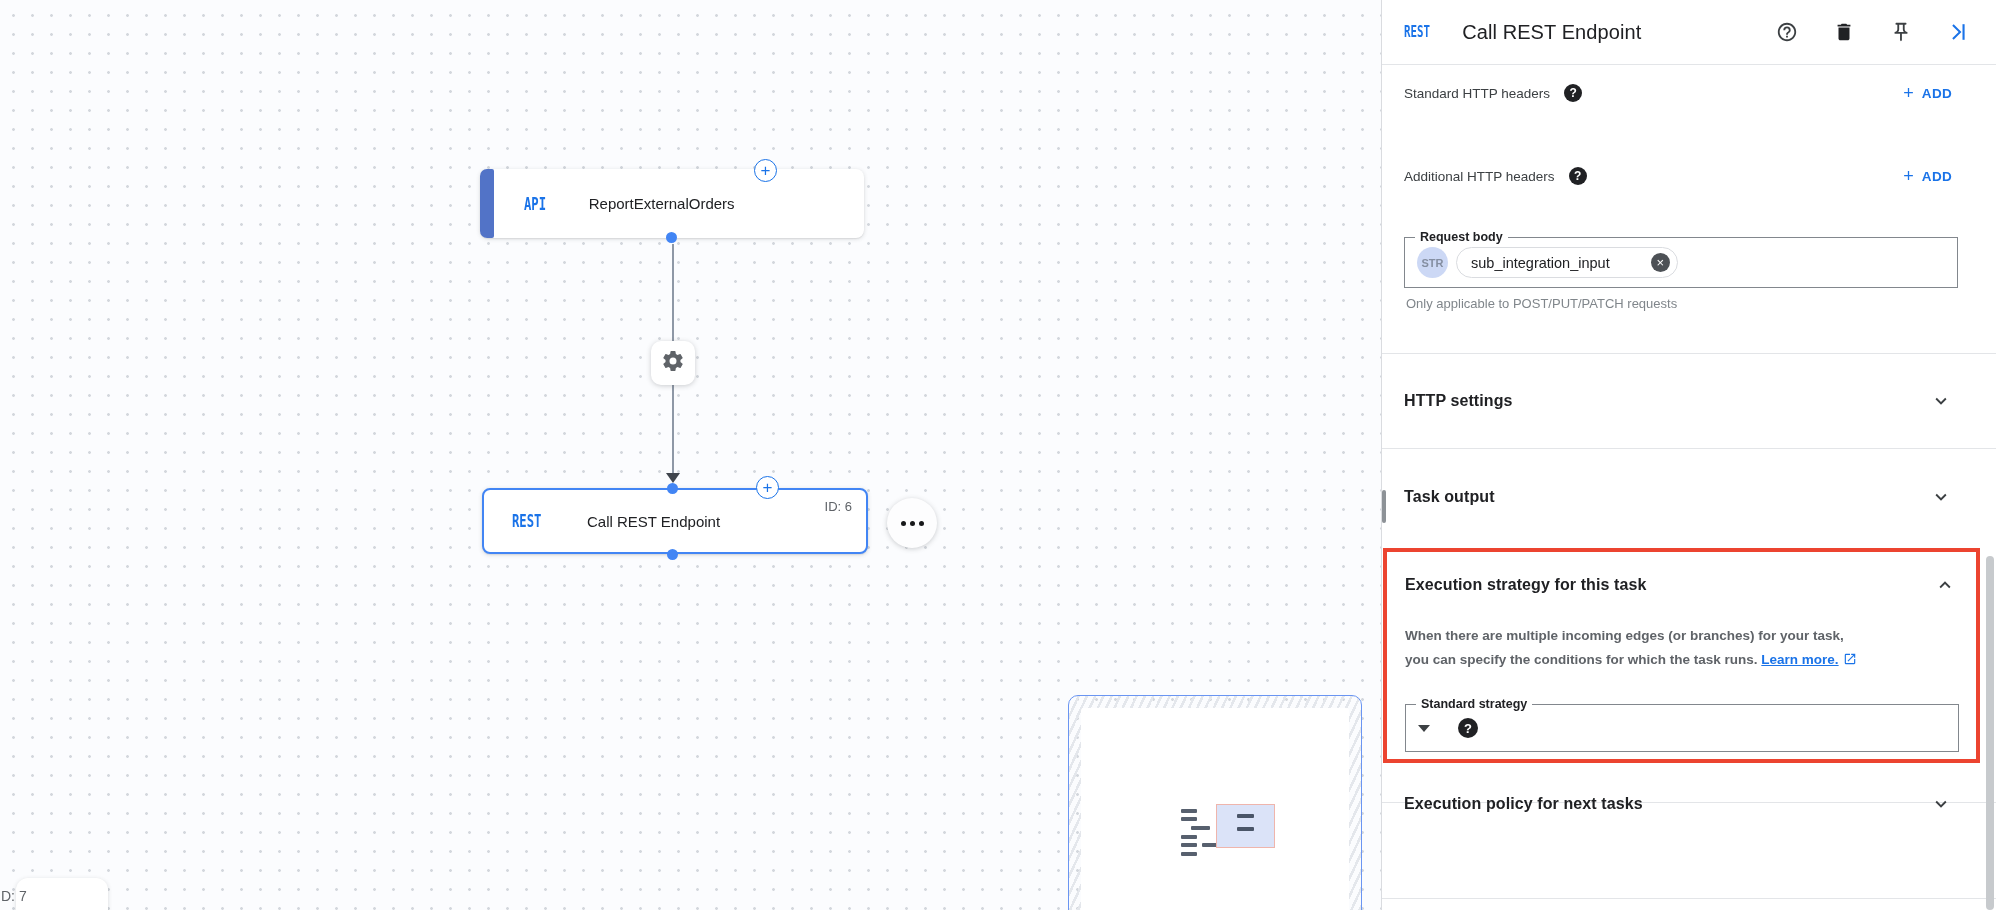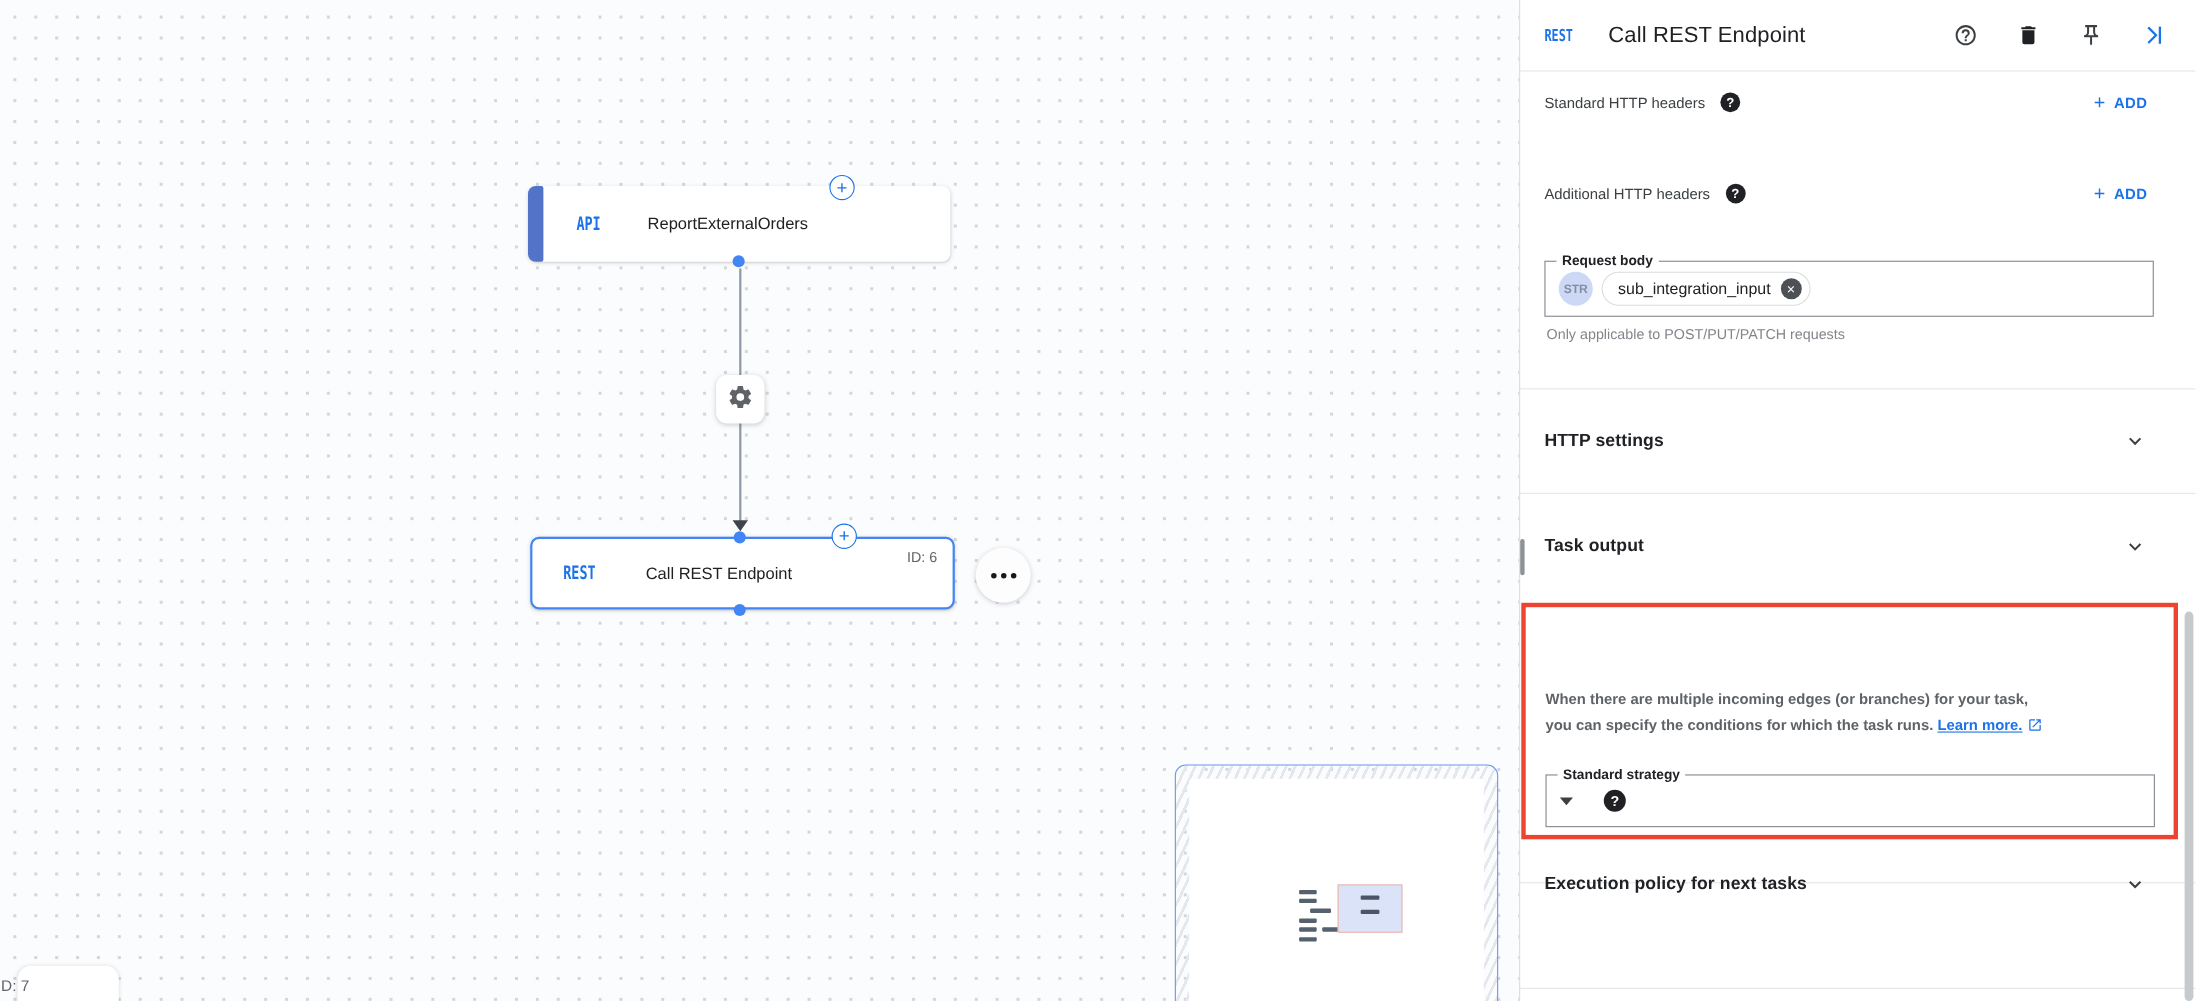--- a/index.html
+++ b/index.html
@@ -72,21 +72,21 @@
   .add-btn { display:flex; align-items:center; color:var(--accent); font-weight:700; cursor:pointer; }
   .add-plus { font-size:18px; font-weight:400; margin-right:8px; line-height:1; }
   .add-text { font-size:13.5px; letter-spacing:.3px; }
 
   .field { position:absolute; border:1px solid #82878d; border-radius:0; background:#fff; }
   .field-label { position:absolute; top:-8px; left:10px; background:#fff; padding:0 5px; font-size:12.5px; font-weight:700; color:#202124; white-space:nowrap; }
   .reqbody-field { left:22px; top:237px; width:554px; height:51px; display:flex; align-items:center; padding:0 12px; }
   .str-chip { width:31px; height:31px; border-radius:50%; background:#ccd8f5; color:#848ea1; font-size:11px; font-weight:700;
     display:flex; align-items:center; justify-content:center; flex:none; }
   .var-chip { margin-left:8px; height:31px; border:1px solid #dadce0; border-radius:16px; display:flex; align-items:center;
-    padding:0 7px 0 14px; font-size:14.5px; color:#202124; background:#fff; }
+    padding:0 7px 0 14px; font-size:14.5px; color:#202124; background:#fff;gap:32px; }
   .chip-x { width:19px; height:19px; border-radius:50%; background:#4d5156; color:#fff; font-size:13px; line-height:1;
     display:flex; align-items:center; justify-content:center; margin-left:9px; cursor:pointer; }
   .helper { position:absolute; left:24px; top:296px; font-size:13px; color:#80868b; }
 
   .section-title { font-size:16px; font-weight:700; color:#202124; letter-spacing:.1px; }
   .chev { width:22px; height:22px; }
 
   .hl-box { position:absolute; left:1px; top:548px; width:597px; height:215px; border:4px solid var(--highlight); background:#fff; }
   .hl-head { position:absolute; left:18px; right:20px; top:22px; display:flex; align-items:center; }
   .hl-desc { position:absolute; left:18px; top:72px; font-size:13.5px; color:#5f6368; line-height:24px;font-weight:bold; }
@@ -251,20 +251,29 @@
       <span class="spacer"></span>
       <span class="chev">
         <svg class="gray" width="22" height="22" viewBox="0 0 24 24">
             <path d="M7.41 8.59L12 13.17l4.59-4.58L18 10l-6 6-6-6 1.41-1.41z"></path>
           </svg>
       </span>
     </div>
     <div class="mini-scroll"></div>
 
     <div class="hl-box">
+      <div class="hl-head">
+        <span class="section-title">Execution strategy for this task</span>
+        <span class="spacer"></span>
+        <span class="chev">
+          <svg class="gray" width="22" height="22" viewBox="0 0 24 24">
+              <path d="M7.41 15.41L12 10.83l4.59 4.58L18 14l-6-6-6 6 1.41 1.41z"></path>
+            </svg>
+        </span>
+      </div>
       <p class="hl-desc">
         <span>When there are multiple incoming edges (or branches) for your task,</span><br>
         <span>you can specify the conditions for which the task runs.</span>
         <a class="learn-more">Learn more.</a><span class="ext-icon"><svg fill="#1a73e8" width="14" height="14" viewBox="0 0 24 24">
               <path d="M19 19H5V5h7V3H5a2 2 0 0 0-2 2v14a2 2 0 0 0 2 2h14c1.1 0 2-.9 2-2v-7h-2v7zM14 3v2h3.59l-9.83 9.83 1.41 1.41L19 6.41V10h2V3h-7z"></path>
             </svg></span>
       </p>
       <div class="field exec-field">
         <span class="field-label">Standard strategy</span>
         <span class="caret-down"></span>

